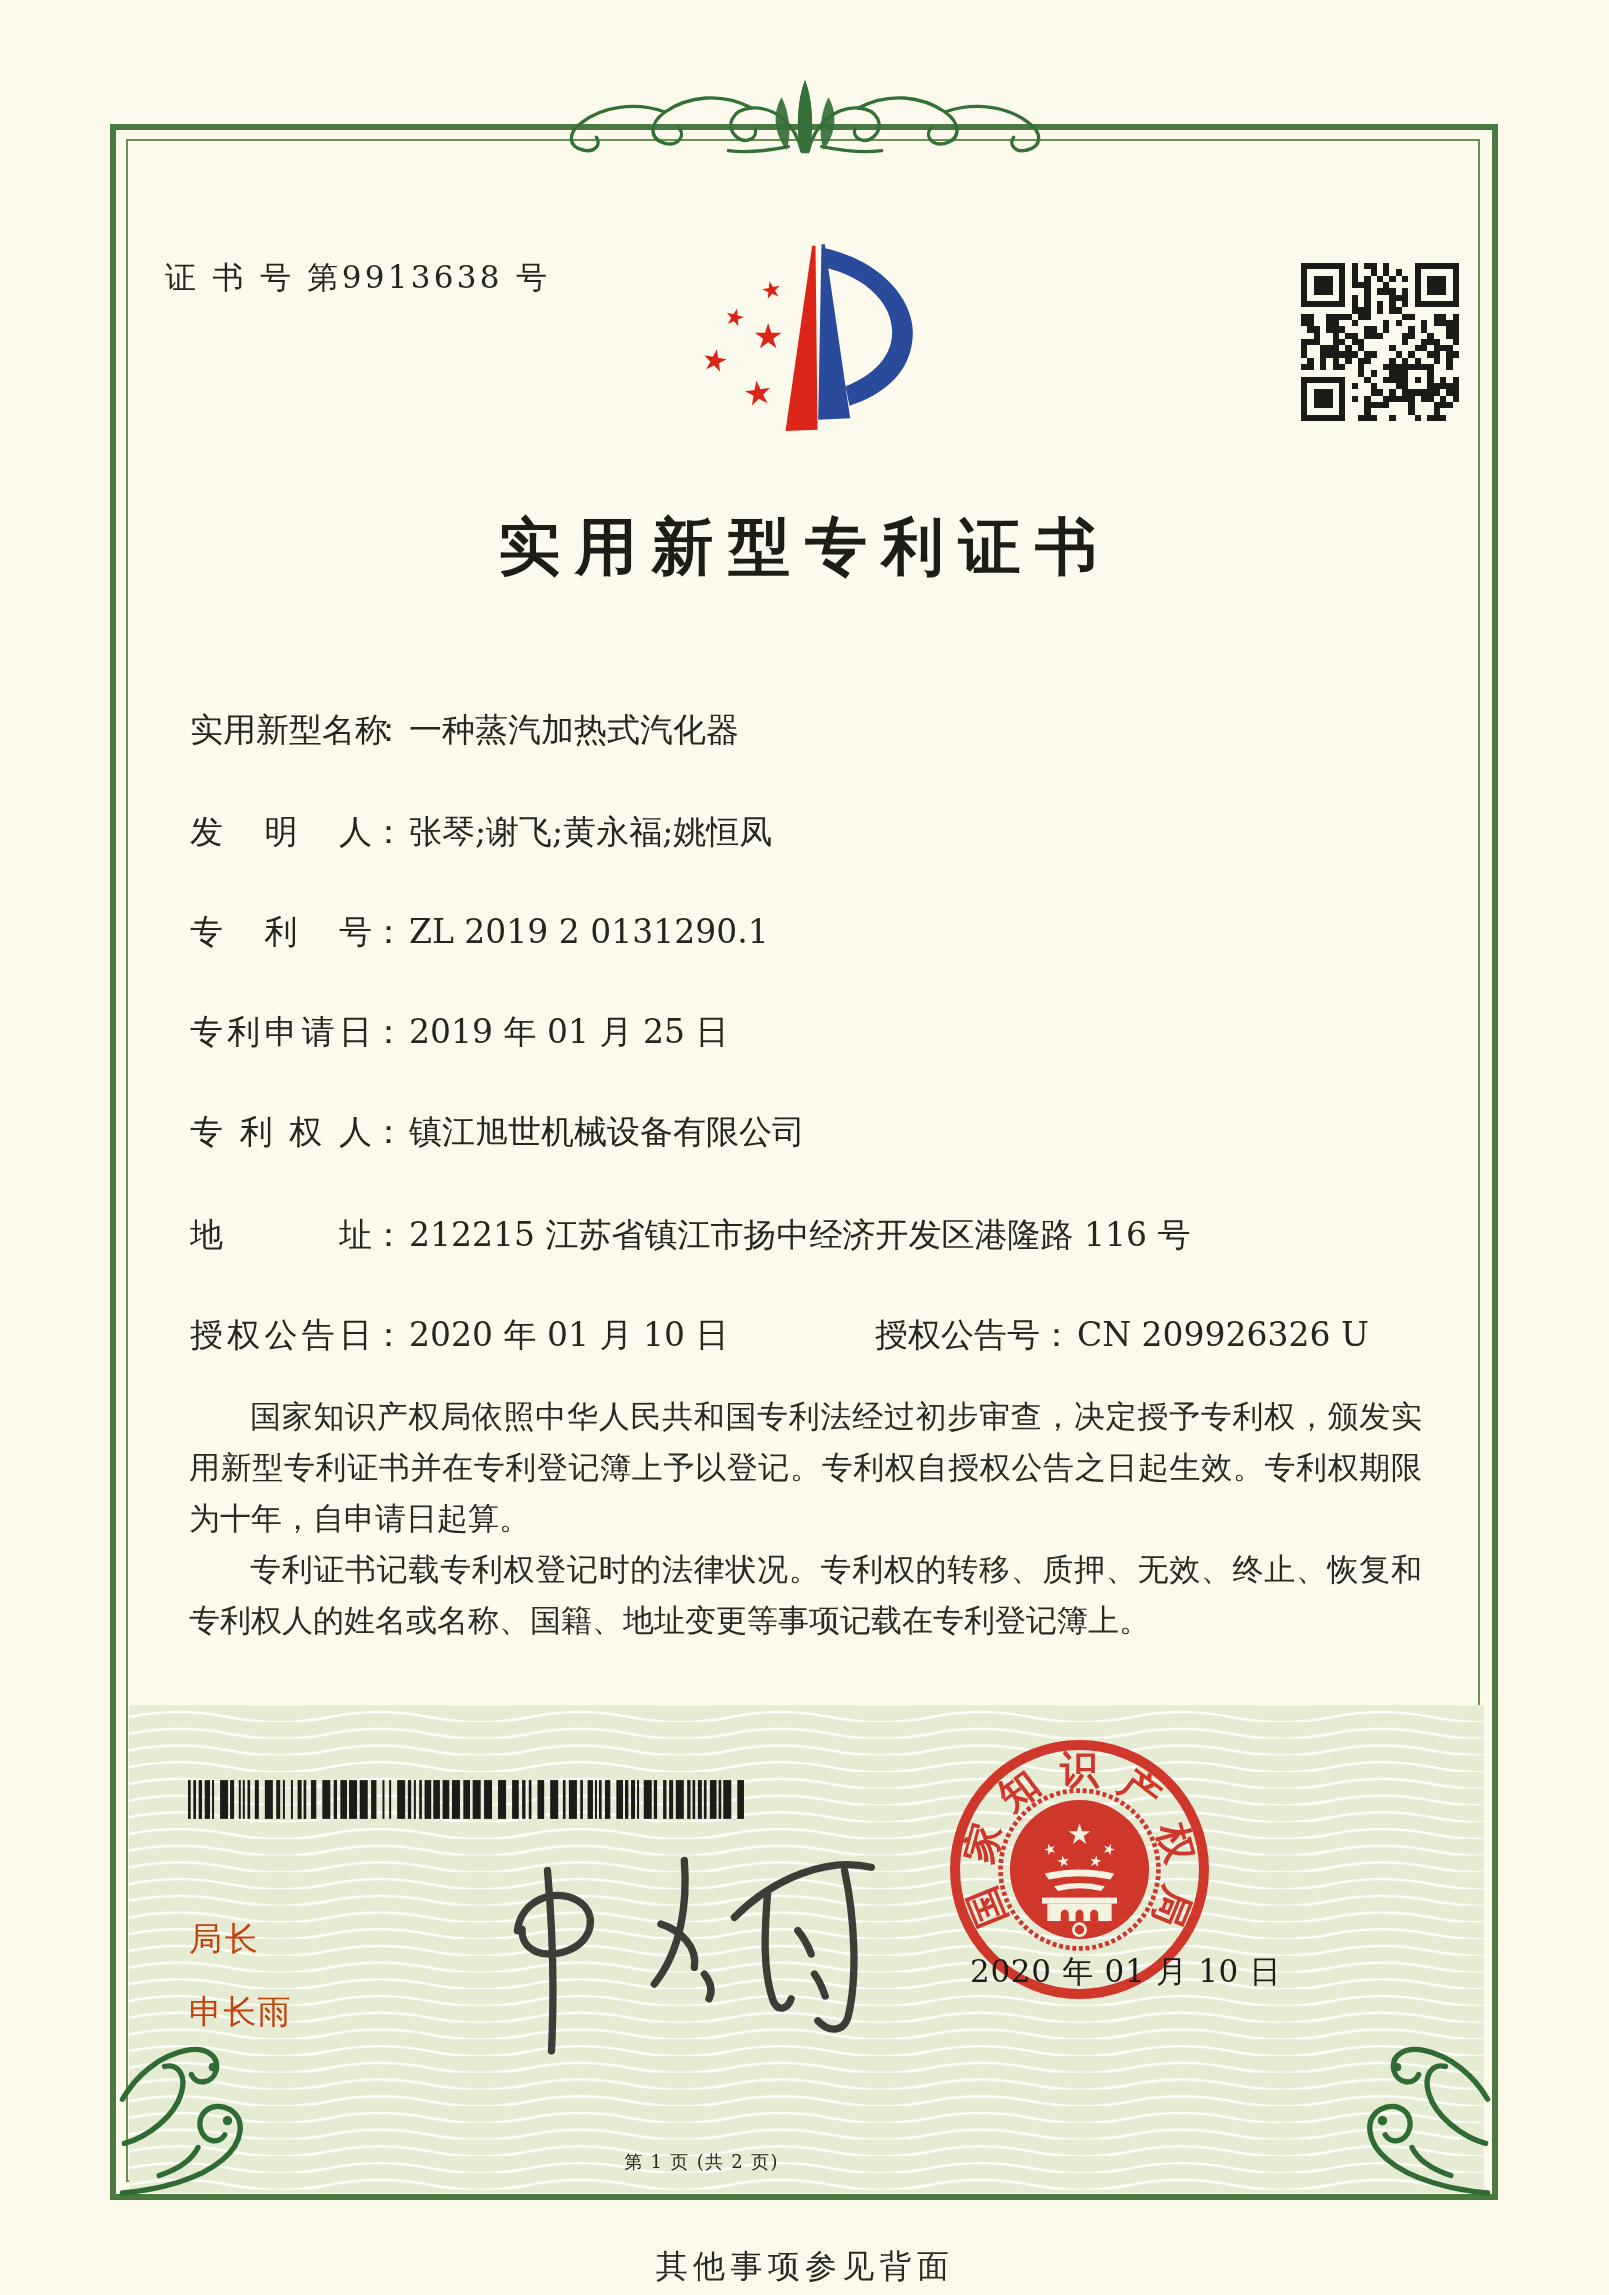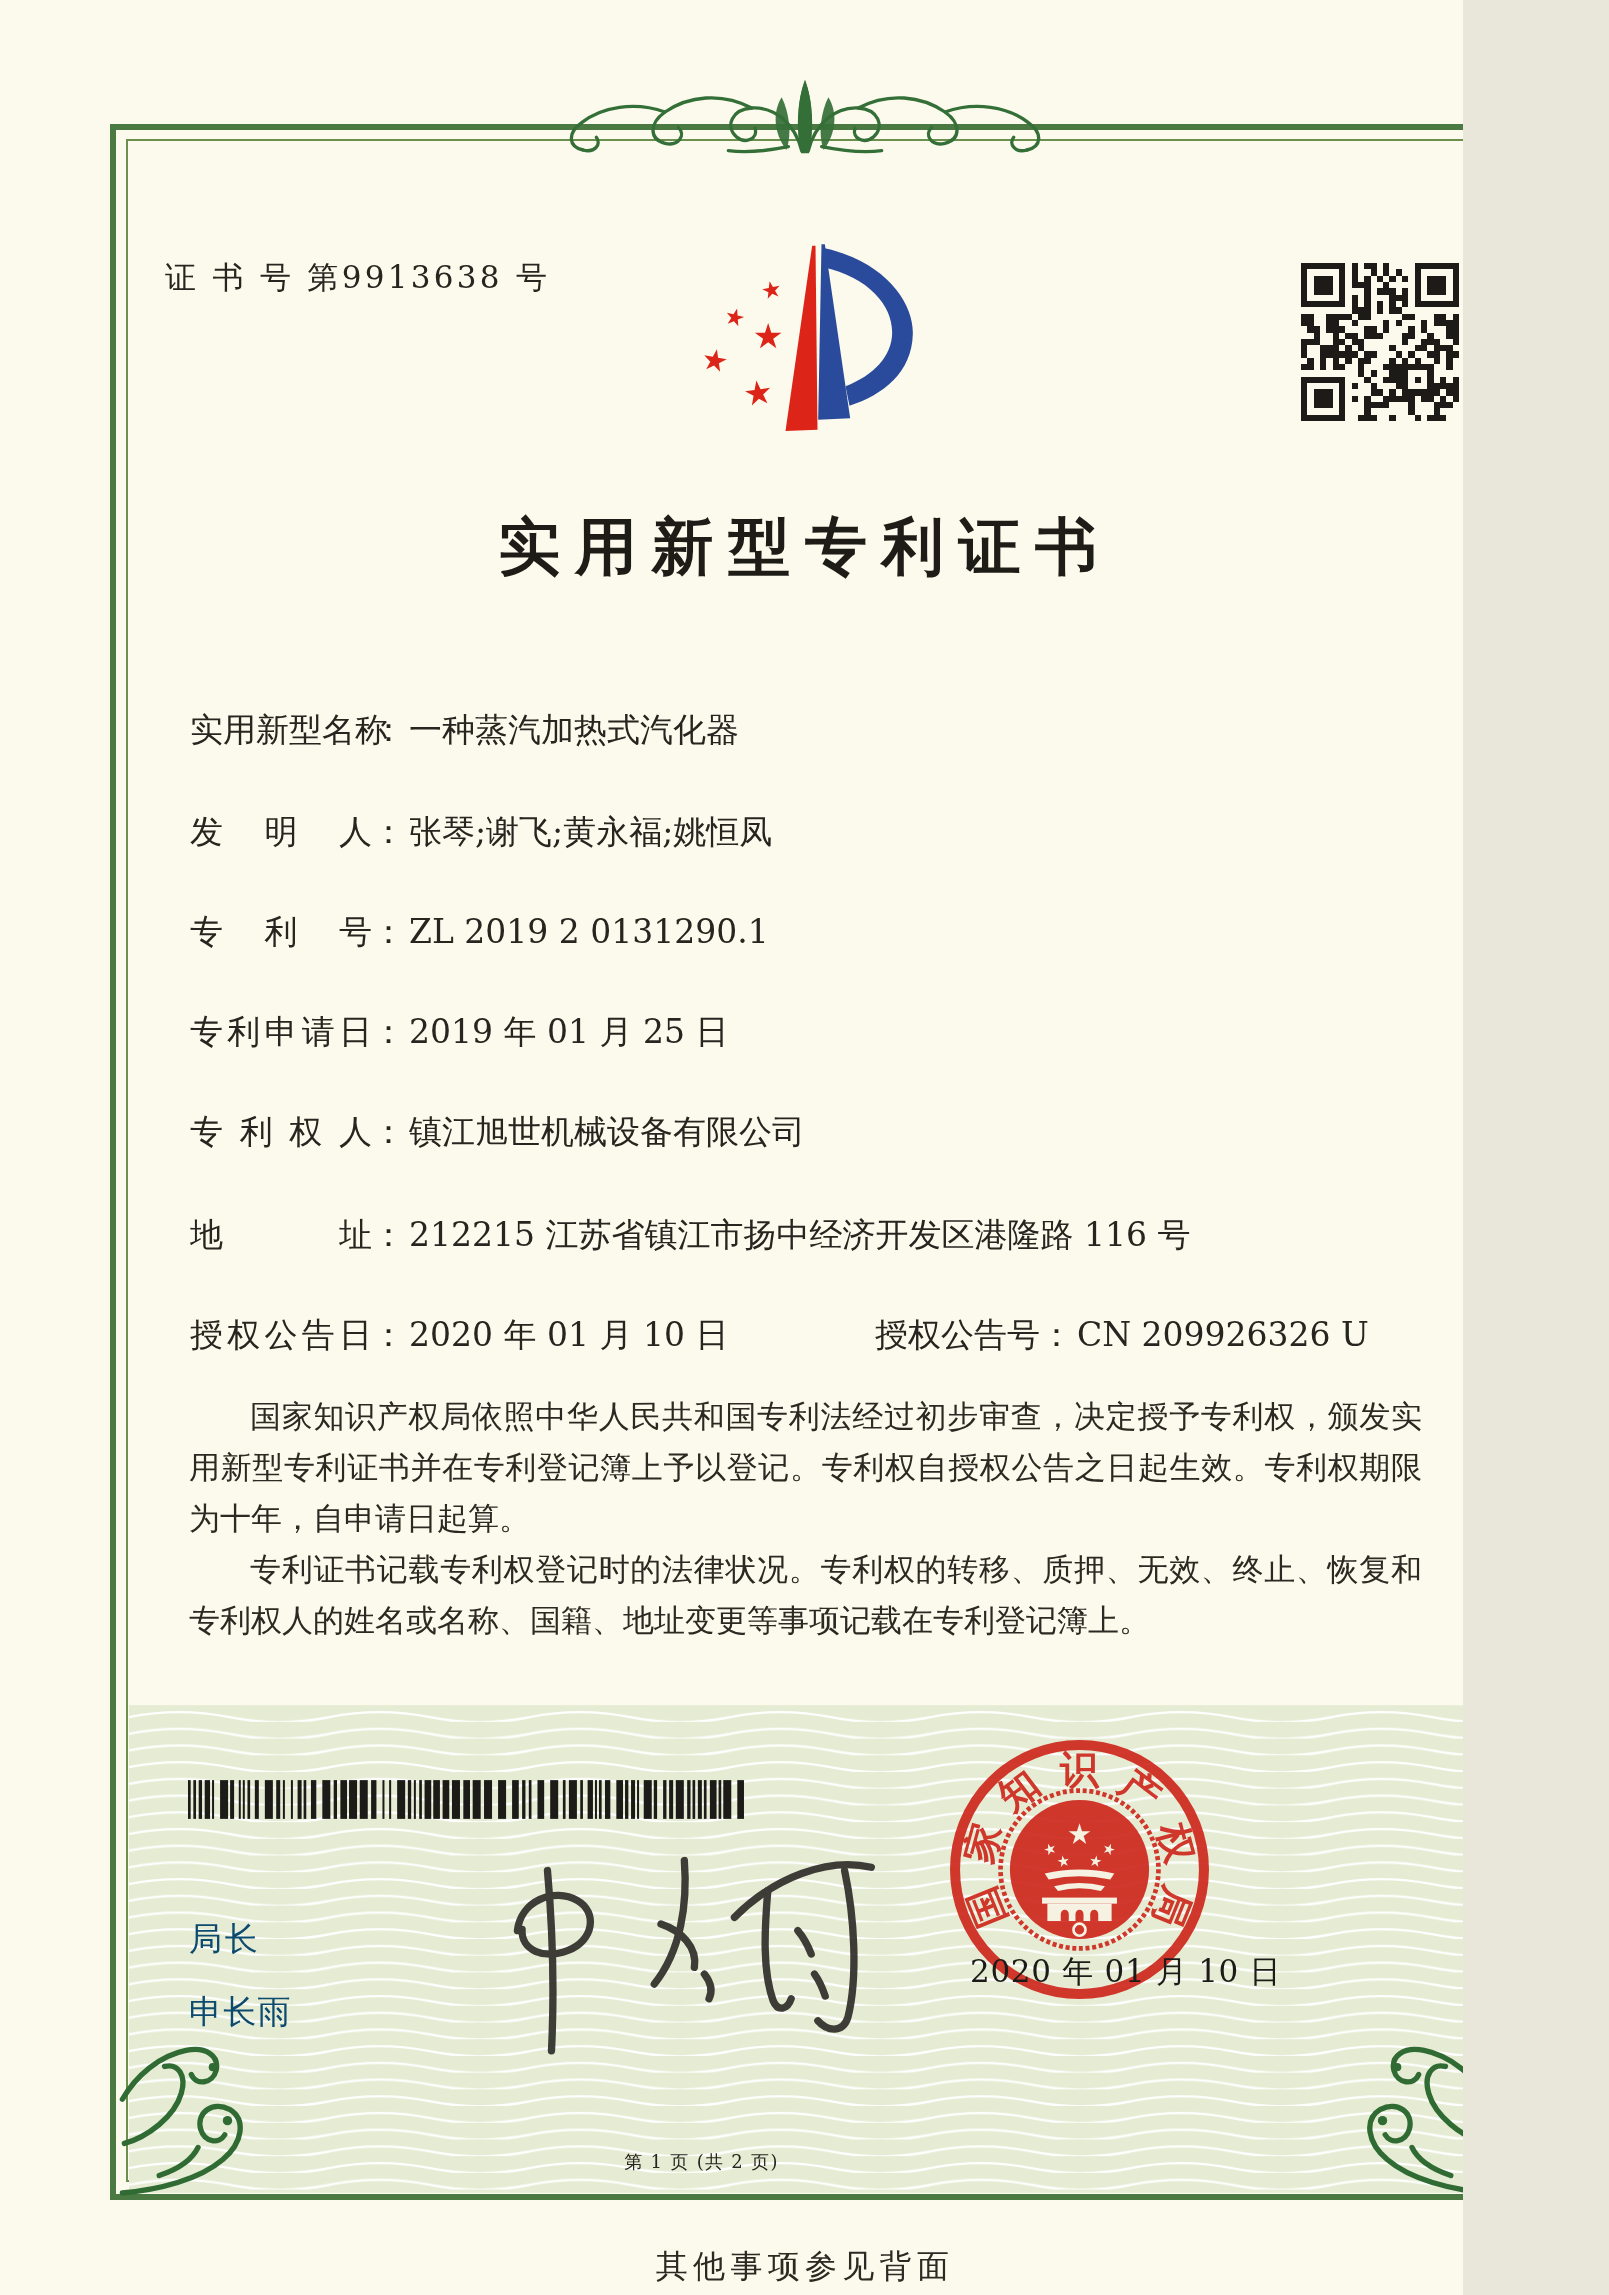--- a/index.html
+++ b/index.html
@@ -1,16 +1,16 @@
 <!DOCTYPE html>
 <html style="font-size:10.7px"><head>
 <meta charset="utf-8">
 <style>
   html,body{margin:0;padding:0;background:#e9e6da;}
-  .page{position:relative;width:1463px;height:2295px;background:#fcfaec;overflow:hidden;
+  .page{position:relative;width:1609px;height:2295px;background:#fcfaec;overflow:hidden;
         font-family:"DejaVu Serif","Liberation Serif",serif;color:#26251f;}
   
   .border-outer{position:absolute;left:110px;top:124px;width:1376px;height:2064px;
         border:6.7px solid #4a7a41;}
   .border-inner{position:absolute;left:126px;top:139px;width:1350px;height:2039px;
         border:2.7px solid #6b8f4c;}
   
   .wave-strip{position:absolute;left:129px;top:1705px;}
   
   .orn-top{position:absolute;left:548px;top:72px;}
@@ -27,21 +27,21 @@
         vertical-align:bottom;}
   .f-colon{display:inline-block;}
   .f-value{display:inline-block;margin-left:4px;}
   .f-pair2{position:absolute;left:685px;top:0;white-space:nowrap;}
   .f-pair2 .f-label{width:auto;text-align-last:auto;}
   .body-text{position:absolute;left:189px;top:1391px;width:1233px;font-size:31px;
         line-height:51px;text-align:justify;color:#2a2922;}
   .body-text p{margin:0;text-indent:61px;}
   .barcode{position:absolute;left:188px;top:1780px;}
   .signer{position:absolute;left:189px;top:1917px;font-size:33px;letter-spacing:2.7px;
-        color:#0c4a6e;}
+        color:#c2410c;}
   .signer .name{margin-top:28px;letter-spacing:1.3px;}
   .signature{position:absolute;left:454px;top:1817px;}
   .seal{position:absolute;left:945px;top:1735px;}
   .seal-date{position:absolute;left:970px;top:1951px;font-size:31px;letter-spacing:0.7px;
         color:#1c1b17;white-space:nowrap;}
   .page-note{position:absolute;left:548px;top:2150px;width:307px;text-align:center;
         font-size:18px;letter-spacing:1.3px;}
   .back-note{position:absolute;left:110px;top:2245px;width:1390px;text-align:center;
         font-size:32px;letter-spacing:5.3px;color:#2a2922;}
 </style>

